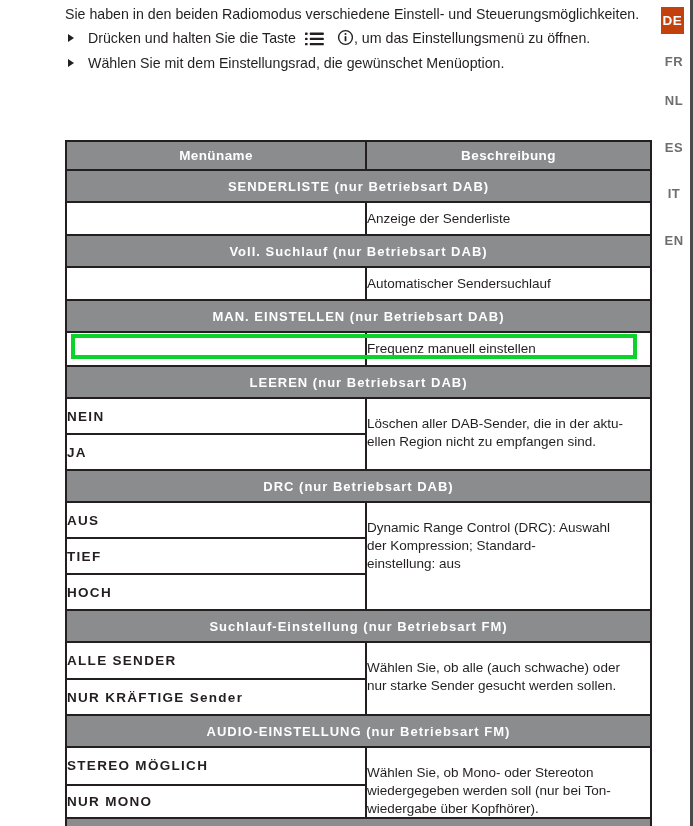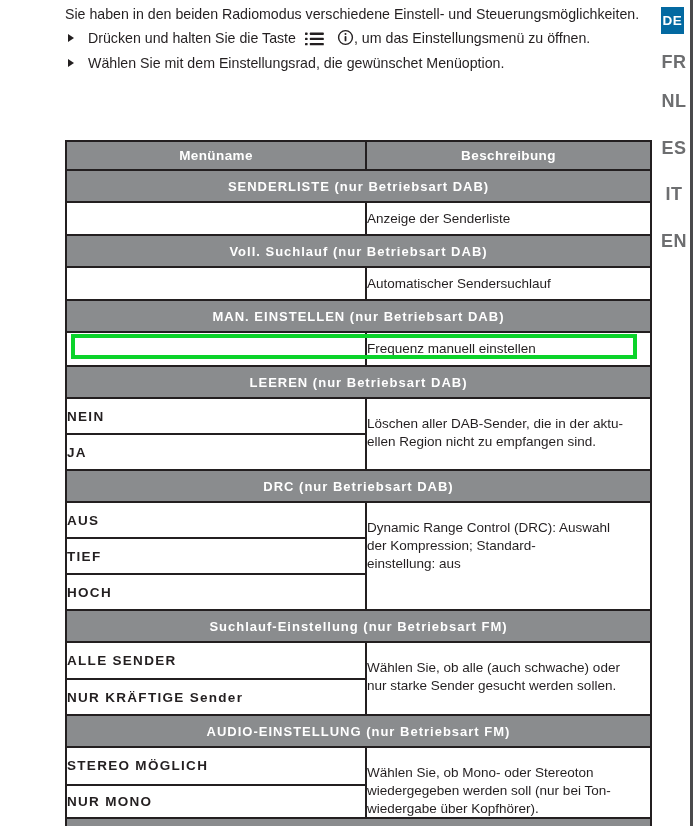--- a/index.html
+++ b/index.html
@@ -31,25 +31,25 @@
          padding-left:10px;vertical-align:middle;}
   td.desc{font-size:13.5px;line-height:1.32;padding:0 6px 0 10px;vertical-align:middle;}
   td.desc.span{vertical-align:top;padding-top:16px;white-space:pre-line;}
   tr.rh29{height:29px;} tr.rh32{height:32px;} tr.rh33{height:33px;}
   tr.rh34{height:34px;} tr.rh36{height:36px;} tr.rh37{height:37px;} tr.rh12{height:14px;}
   
   .green-box{position:absolute;left:71px;top:334px;width:566px;height:25px;
              box-sizing:border-box;border:4px solid #0bd32a;background:transparent;}
   
   .edge-line{position:absolute;left:690px;top:0;width:3px;height:826px;background:#4a4a4c;}
-  .lang-tab{position:absolute;left:661px;top:7px;width:23px;height:27px;background:#0369a1;
+  .lang-tab{position:absolute;left:661px;top:7px;width:23px;height:27px;background:#c2410c;
             color:#fff;font-weight:bold;font-size:13.5px;letter-spacing:.5px;
             display:flex;align-items:center;justify-content:center;}
   .lang-item{position:absolute;left:658px;width:32px;height:18px;line-height:18px;
-             text-align:center;color:#6d6e70;font-weight:bold;font-size:18px;letter-spacing:.5px;}
+             text-align:center;color:#6d6e70;font-weight:bold;font-size:13px;letter-spacing:.5px;}
   .li-fr{top:53px;} .li-nl{top:92px;} .li-es{top:139px;} .li-it{top:185px;} .li-en{top:232px;}
 </style>
 </head>
 <body>
 
 <div class="page">
 
   <div class="content">
     <p class="intro">Sie haben in den beiden Radiomodus verschiedene Einstell- und Steuerungsmöglichkeiten.</p>
 

